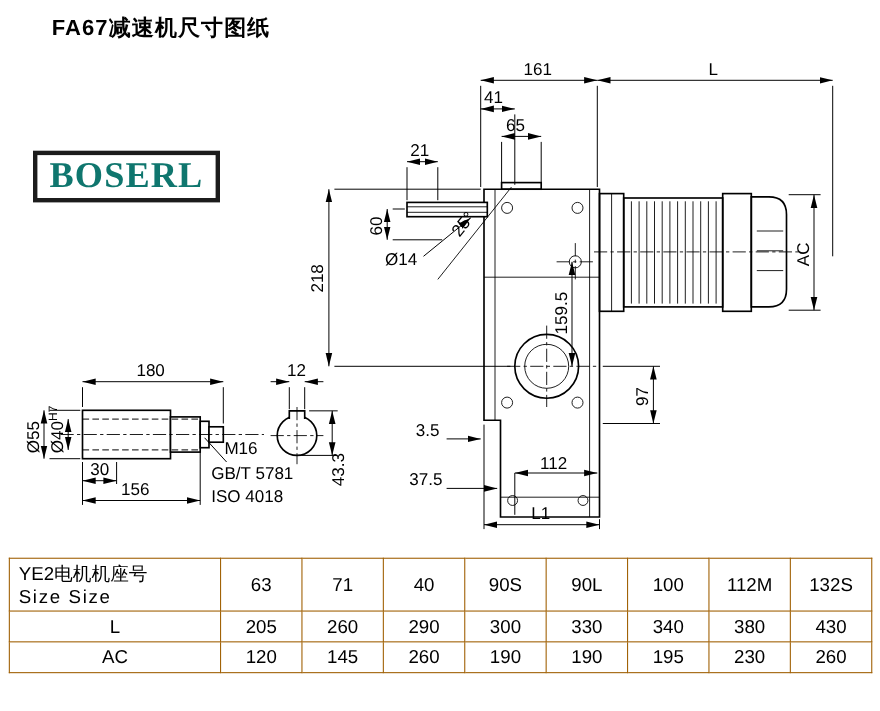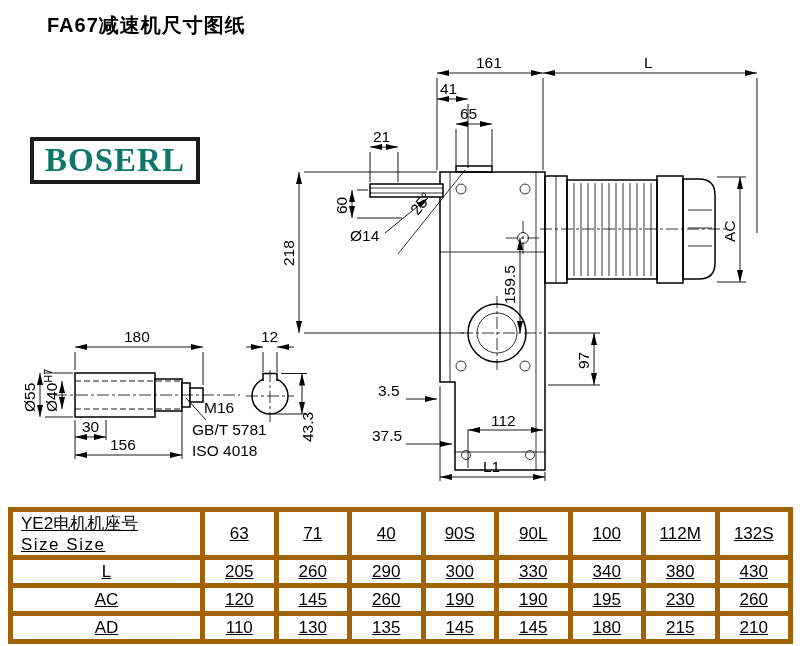--- a/index.html
+++ b/index.html
@@ -30,22 +30,22 @@
   .dl  { stroke:#000; stroke-width:0.9; fill:none; }
   .hl  { stroke:#000; stroke-width:0.9; fill:none; stroke-dasharray:6 3; }
   .cl  { stroke:#000; stroke-width:0.8; fill:none; stroke-dasharray:12 3 3 3; }
   text.dim { font-family:"Liberation Sans", sans-serif; font-size:15.5px; fill:#000; }
 
   table.dims-table {
     position:absolute; left:8px; top:507px; width:785px;
     border-collapse:collapse; table-layout:fixed;
   }
   table.dims-table td {
-    border:5px solid #a16207; text-align:center; font-size:17px; padding:0;
-    height:28px; overflow:hidden; white-space:nowrap;text-decoration:underline;
+    border:1px solid #a16207; text-align:center; font-size:17px; padding:0;
+    height:28px; overflow:hidden; white-space:nowrap;
   }
   table.dims-table td.c0 { width:192px; }
   table.dims-table tr.hdr td { height:48px; }
   table.dims-table td.namecell { text-align:left; padding-left:8px; }
   .hdr-en { letter-spacing:1.5px; }
 </style>
 </head>
 <body>
 
 <div class="title">FA67减速机尺寸图纸</div>
@@ -325,25 +325,14 @@
     <td class="c0">AC</td>
     <td>120</td>
     <td>145</td>
     <td>260</td>
     <td>190</td>
     <td>190</td>
     <td>195</td>
     <td>230</td>
     <td>260</td>
   </tr>
-  <tr>
-    <td class="c0">AD</td>
-    <td>110</td>
-    <td>130</td>
-    <td>135</td>
-    <td>145</td>
-    <td>145</td>
-    <td>180</td>
-    <td>215</td>
-    <td>210</td>
-  </tr>
 </tbody>
   </table>
 
 </body></html>

